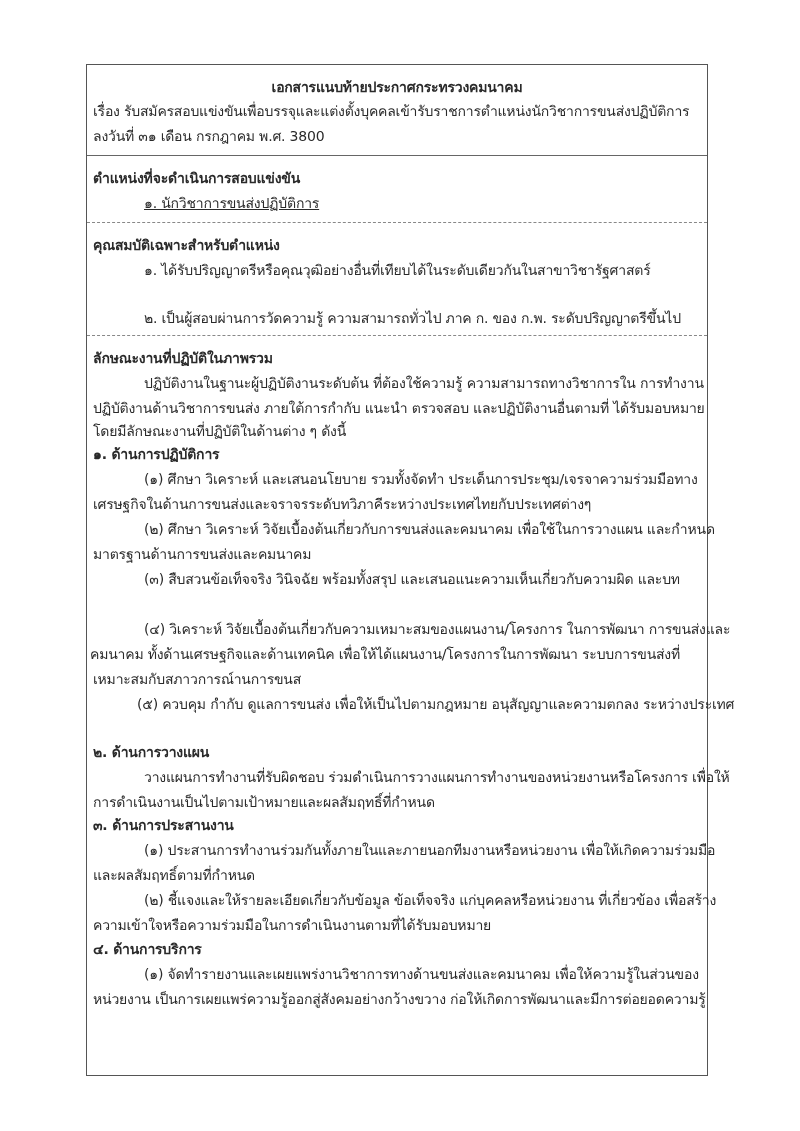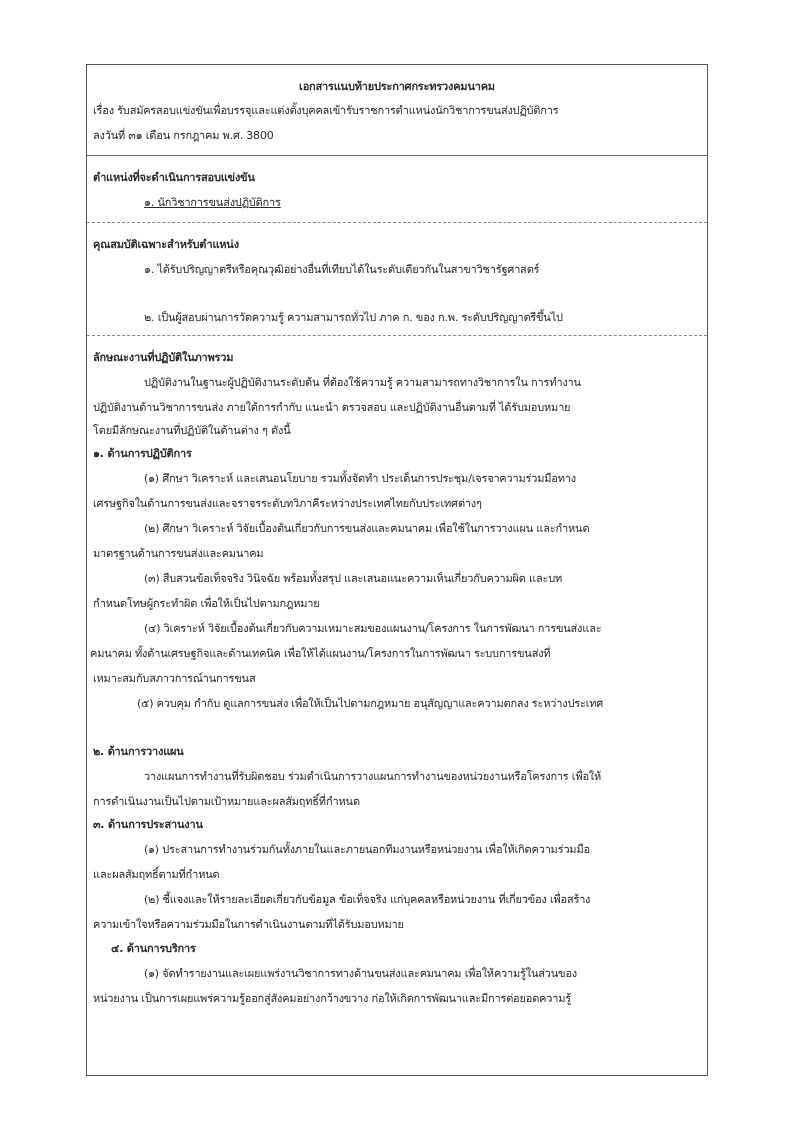--- a/index.html
+++ b/index.html
@@ -30,21 +30,21 @@
       right: 0;
       height: 0;
       border-top: 1px solid #666;
     }
     .divider.dashed {
       border-top: 1px dashed #888;
     }
     .line {
       position: absolute;
       white-space: nowrap;
-      font-size: 11px;
+      font-size: 14px;
       line-height: 16px;
       letter-spacing: -0.2px;
     }
     .bold {
       font-weight: bold;
     }
     .center {
       left: 0;
       right: 0;
       text-align: center;
@@ -76,33 +76,32 @@
   <div class="line" style="top:310px; left:57px;">ปฏิบัติงานในฐานะผู้ปฏิบัติงานระดับต้น ที่ต้องใช้ความรู้ ความสามารถทางวิชาการใน การทำงาน</div>
   <div class="line" style="top:335px; left:6px;">ปฏิบัติงานด้านวิชาการขนส่ง ภายใต้การกำกับ แนะนำ ตรวจสอบ และปฏิบัติงานอื่นตามที่ ได้รับมอบหมาย</div>
   <div class="line" style="top:358px; left:6px;">โดยมีลักษณะงานที่ปฏิบัติในด้านต่าง ๆ ดังนี้</div>
 
   <div class="line bold" style="top:381px; left:6px;">๑. ด้านการปฏิบัติการ</div>
   <div class="line" style="top:406px; left:57px;">(๑) ศึกษา วิเคราะห์ และเสนอนโยบาย รวมทั้งจัดทำ ประเด็นการประชุม/เจรจาความร่วมมือทาง</div>
   <div class="line" style="top:431px; left:6px;">เศรษฐกิจในด้านการขนส่งและจราจรระดับทวิภาคีระหว่างประเทศไทยกับประเทศต่างๆ</div>
   <div class="line" style="top:456px; left:57px;">(๒) ศึกษา วิเคราะห์ วิจัยเบื้องต้นเกี่ยวกับการขนส่งและคมนาคม เพื่อใช้ในการวางแผน และกำหนด</div>
   <div class="line" style="top:481px; left:6px;">มาตรฐานด้านการขนส่งและคมนาคม</div>
   <div class="line" style="top:506px; left:57px;">(๓) สืบสวนข้อเท็จจริง วินิจฉัย พร้อมทั้งสรุป และเสนอแนะความเห็นเกี่ยวกับความผิด และบท</div>
-  <div class="line" style="top:531px; left:6px;">กำหนดโทษผู้กระทำผิด เพื่อให้เป็นไปตามกฎหมาย</div>
   <div class="line" style="top:556px; left:57px;">(๔) วิเคราะห์ วิจัยเบื้องต้นเกี่ยวกับความเหมาะสมของแผนงาน/โครงการ ในการพัฒนา การขนส่งและ</div>
   <div class="line" style="top:581px; left:3px;">คมนาคม ทั้งด้านเศรษฐกิจและด้านเทคนิค เพื่อให้ได้แผนงาน/โครงการในการพัฒนา ระบบการขนส่งที่</div>
   <div class="line" style="top:606px; left:6px;">เหมาะสมกับสภาวการณ์านการขนส</div>
   <div class="line" style="top:631px; left:50px;">(๕) ควบคุม กำกับ ดูแลการขนส่ง เพื่อให้เป็นไปตามกฎหมาย อนุสัญญาและความตกลง ระหว่างประเทศ</div>
 
   <div class="line bold" style="top:679px; left:6px;">๒. ด้านการวางแผน</div>
   <div class="line" style="top:704px; left:57px;">วางแผนการทำงานที่รับผิดชอบ ร่วมดำเนินการวางแผนการทำงานของหน่วยงานหรือโครงการ เพื่อให้</div>
   <div class="line" style="top:729px; left:6px;">การดำเนินงานเป็นไปตามเป้าหมายและผลสัมฤทธิ์ที่กำหนด</div>
 
   <div class="line bold" style="top:752px; left:6px;">๓. ด้านการประสานงาน</div>
   <div class="line" style="top:777px; left:57px;">(๑) ประสานการทำงานร่วมกันทั้งภายในและภายนอกทีมงานหรือหน่วยงาน เพื่อให้เกิดความร่วมมือ</div>
   <div class="line" style="top:802px; left:6px;">และผลสัมฤทธิ์ตามที่กำหนด</div>
   <div class="line" style="top:827px; left:57px;">(๒) ชี้แจงและให้รายละเอียดเกี่ยวกับข้อมูล ข้อเท็จจริง แก่บุคคลหรือหน่วยงาน ที่เกี่ยวข้อง เพื่อสร้าง</div>
   <div class="line" style="top:852px; left:6px;">ความเข้าใจหรือความร่วมมือในการดำเนินงานตามที่ได้รับมอบหมาย</div>
 
-  <div class="line bold" style="top:876px; left:24px;">๔. ด้านการบริการ</div>
+  <div class="line bold" style="top:876px; left:6px;">๔. ด้านการบริการ</div>
   <div class="line" style="top:901px; left:57px;">(๑) จัดทำรายงานและเผยแพร่งานวิชาการทางด้านขนส่งและคมนาคม เพื่อให้ความรู้ในส่วนของ</div>
   <div class="line" style="top:926px; left:6px;">หน่วยงาน เป็นการเผยแพร่ความรู้ออกสู่สังคมอย่างกว้างขวาง ก่อให้เกิดการพัฒนาและมีการต่อยอดความรู้</div>
 
 </div>
 
 </body></html>

